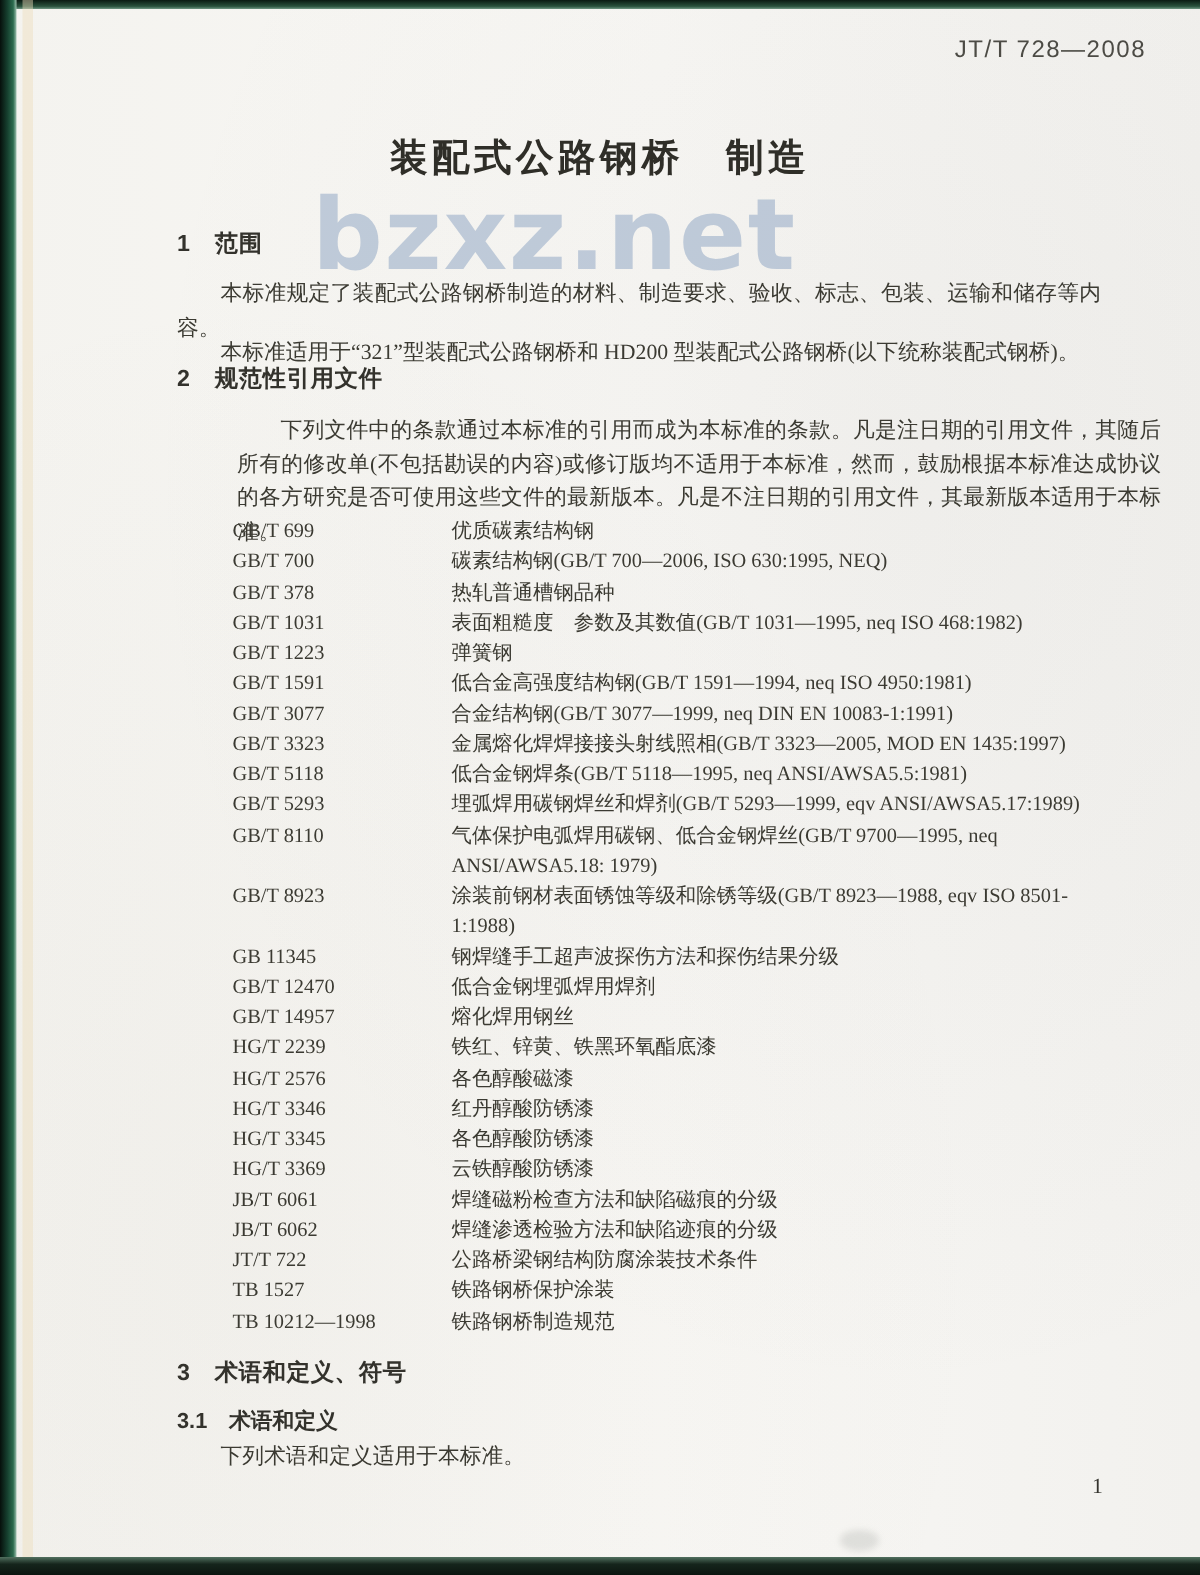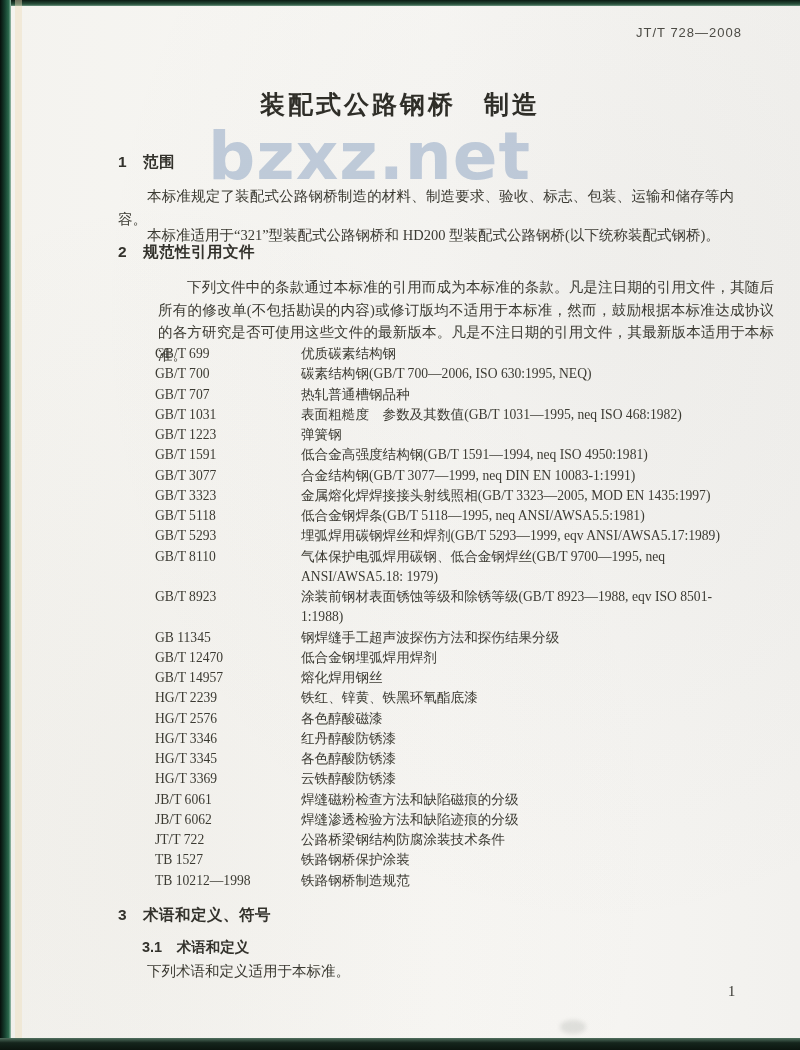--- a/index.html
+++ b/index.html
@@ -14,21 +14,21 @@
   }
   .edge-left   { position:absolute; left:0; top:0; width:11px; height:100%;
                  background:linear-gradient(90deg,#060f0b 0%,#123confused 0,#16402f 45%,#2c6b4e 80%,#9dbfae 100%);
                  background:linear-gradient(90deg,#060f0b 0%,#16402f 45%,#2c6b4e 80%,#9dbfae 100%); }
   .edge-top    { position:absolute; left:0; top:0; width:100%; height:6px;
                  background:linear-gradient(180deg,#0a1a12 0%,#2a523d 70%,#6f9682 100%); }
   .edge-bottom { position:absolute; left:0; bottom:0; width:100%; height:12px;
                  background:linear-gradient(180deg,#51705f 0%,#15251c 40%,#0b150f 100%); }
   .stripe-cream{ position:absolute; left:15px; top:0; width:7px; height:100%;
                  background:rgba(238,222,188,0.45); }
-  .doc-code { position:absolute; top:25px; right:58px; font-size:13px; letter-spacing:1px;
+  .doc-code { position:absolute; top:25px; right:36px; font-size:16px; letter-spacing:1px;
               color:#4c4b45; font-family:"Liberation Sans","DejaVu Sans",sans-serif; }
   .title { position:absolute; top:88px; left:0; width:100%; text-align:center;
            font-size:25px; font-weight:bold; letter-spacing:3px; color:#2f2e28;
            font-family:"Liberation Sans","DejaVu Sans",sans-serif; }
   .watermark { position:absolute; left:184px; top:118px; font-size:66px; font-weight:bold;
                letter-spacing:1px; color:rgba(146,167,196,0.55); white-space:nowrap;
                font-family:"DejaVu Sans","Liberation Sans",sans-serif; z-index:1;margin-left:24px; }
   .content { position:absolute; left:0; top:0; width:100%; height:100%; z-index:2; }
   .h-sec { position:absolute; left:118px; font-size:15.5px; font-weight:bold; color:#33322c;
            font-family:"Liberation Sans","DejaVu Sans",sans-serif; letter-spacing:0.5px; }
@@ -77,21 +77,21 @@
           <span class="ref-code">GB/T 699</span>
           <span class="ref-title">优质碳素结构钢</span>
         </div>
 
         <div class="ref-row">
           <span class="ref-code">GB/T 700</span>
           <span class="ref-title">碳素结构钢(GB/T 700—2006, ISO 630:1995, NEQ)</span>
         </div>
 
         <div class="ref-row">
-          <span class="ref-code">GB/T 707</span>
+          <span class="ref-code">GB/T 378</span>
           <span class="ref-title">热轧普通槽钢品种</span>
         </div>
 
         <div class="ref-row">
           <span class="ref-code">GB/T 1031</span>
           <span class="ref-title">表面粗糙度　参数及其数值(GB/T 1031—1995, neq ISO 468:1982)</span>
         </div>
 
         <div class="ref-row">
           <span class="ref-code">GB/T 1223</span>
@@ -194,19 +194,19 @@
           <span class="ref-title">铁路钢桥保护涂装</span>
         </div>
 
         <div class="ref-row">
           <span class="ref-code">TB 10212—1998</span>
           <span class="ref-title">铁路钢桥制造规范</span>
         </div>
       </div>
 
     <div class="h-sec" style="top:905px;">3　术语和定义、符号</div>
-    <div class="h-sub" style="top:938px;margin-left:24px;">3.1　术语和定义</div>
+    <div class="h-sub" style="top:938px;">3.1　术语和定义</div>
     <div class="par" style="top:960px;">下列术语和定义适用于本标准。</div>
 
     <div class="page-number">1</div>
 
   </div>
 </div>
 
 </body></html>

